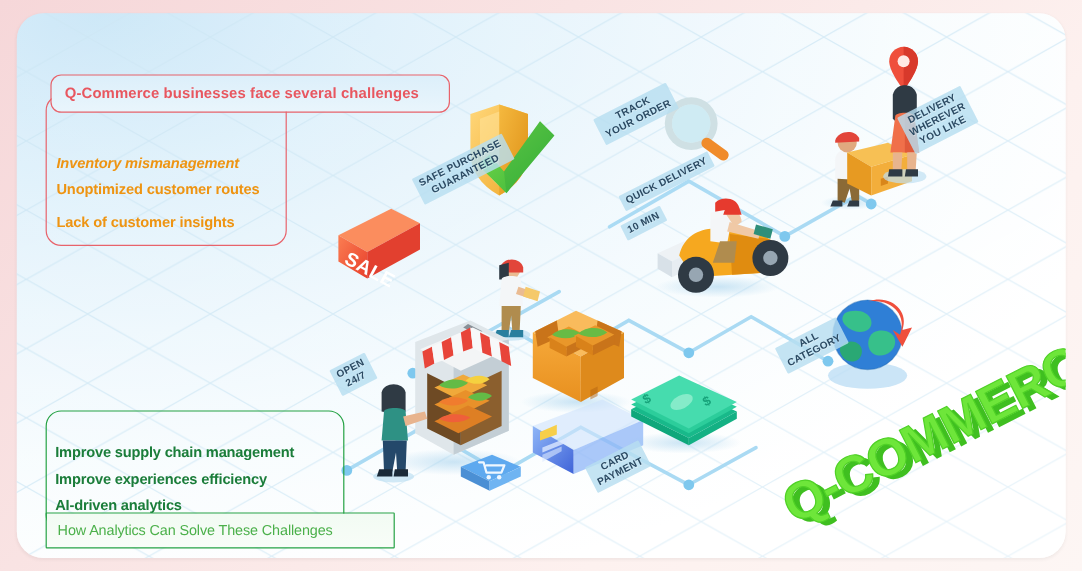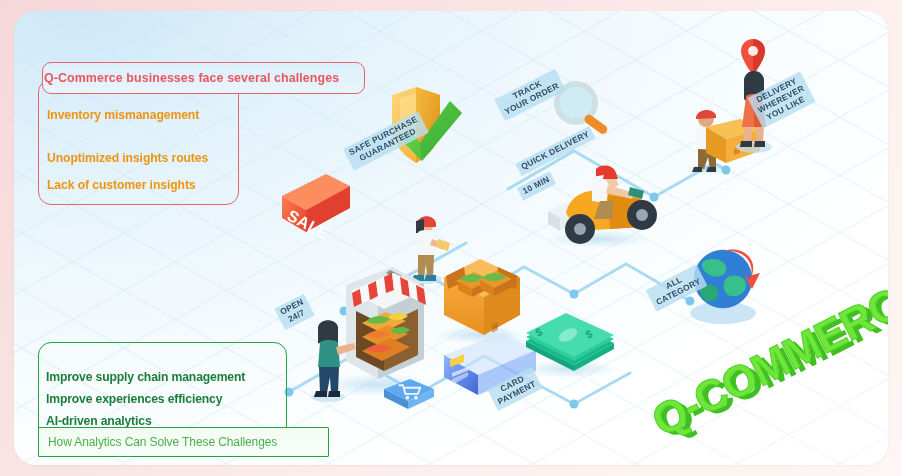--- a/index.html
+++ b/index.html
@@ -27,21 +27,21 @@
   
   .box{position:absolute;box-sizing:border-box;background:rgba(255,255,255,0.0);}
   #challenge-box{
     left:24px;top:68px;width:201px;height:126px;
     border:1.4px solid #e8636b;border-radius:13px;
   }
   #challenge-title{
     position:absolute;left:28px;top:51px;width:320px;height:30px;
     border:1.4px solid #e8636b;border-radius:9px;
     background:linear-gradient(180deg,#dceffa,#e9f5fc);
-    display:flex;align-items:center;padding-left:1px;
+    display:flex;align-items:center;padding-left:11px;
     color:#e8565f;font-size:12.4px;font-weight:600;letter-spacing:.1px;
     white-space:nowrap;
   }
   .challenge-item{
     position:absolute;left:33px;color:#ee9412;font-size:12.2px;
     font-weight:bold;letter-spacing:-.1px;white-space:nowrap;
   }
   #solution-box{
     left:24px;top:331px;width:249px;height:100px;
     border:1.6px solid #25a244;border-radius:13px;
@@ -391,22 +391,22 @@
 YOU LIKE</div>
     <div class="iso-label" style="left:264px;top:289px;transform:rotate(-27deg);">OPEN
 24/7</div>
     <div class="iso-label" style="left:476px;top:366px;transform:rotate(-27deg);">CARD
 PAYMENT</div>
     <div class="iso-label" style="left:634px;top:265px;transform:rotate(-27deg);">ALL
 CATEGORY</div>
 
     <div class="box" id="challenge-box"></div>
     <div id="challenge-title">Q-Commerce businesses face several challenges</div>
-    <div class="challenge-item" style="top:97px;">Inventory mismanagement</div>
-    <div class="challenge-item" style="top:140px;">Unoptimized insights routes</div>
+    <div class="challenge-item" style="top:118px;font-style:italic;">Inventory mismanagement</div>
+    <div class="challenge-item" style="top:140px;">Unoptimized customer routes</div>
     <div class="challenge-item" style="top:167px;">Lack of customer insights</div>
 
     <div class="box" id="solution-box"></div>
     <div class="solution-item" style="top:359px;">Improve supply chain management</div>
     <div class="solution-item" style="top:381px;">Improve experiences efficiency</div>
     <div class="solution-item" style="top:403px;">AI-driven analytics</div>
     <div id="solution-caption">How Analytics Can Solve These Challenges</div>
 
   </div>
 </div>

